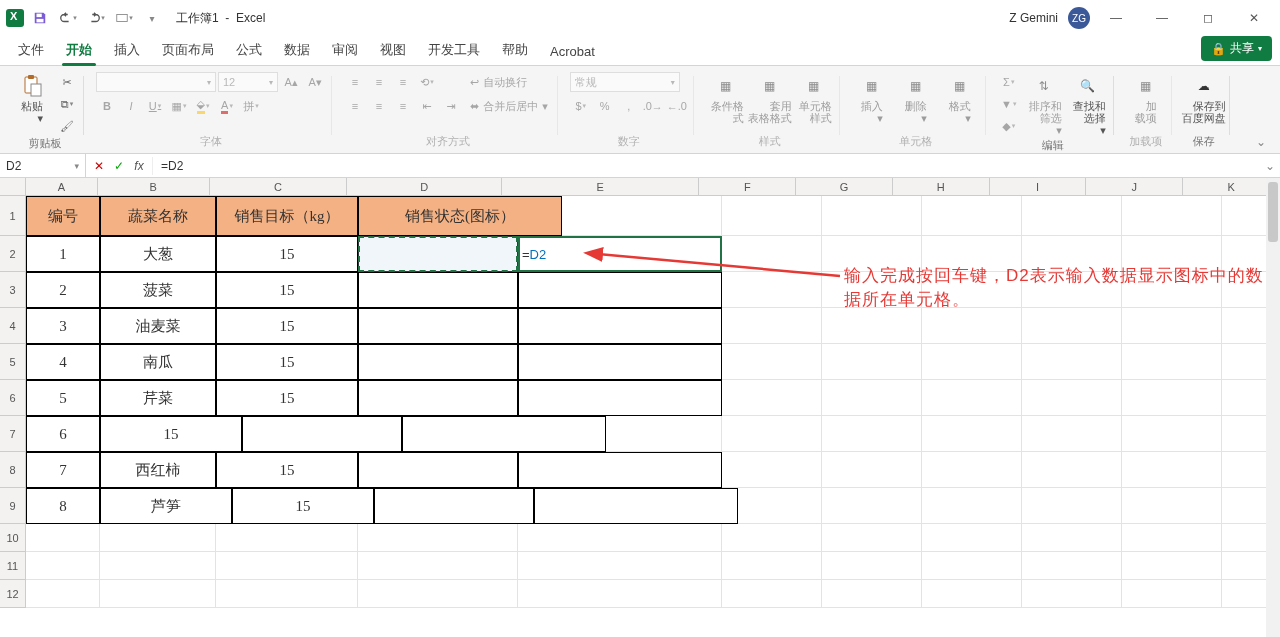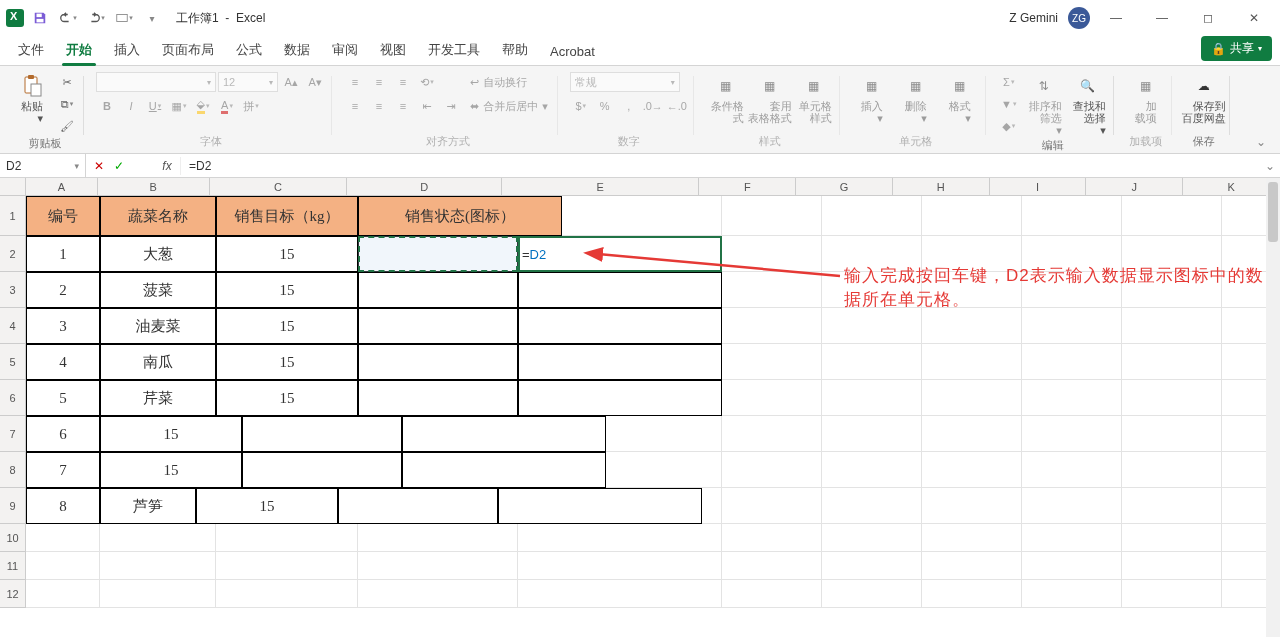--- a/index.html
+++ b/index.html
@@ -42,21 +42,21 @@
   .disabled{ opacity:0.55;}
   .wrapbtn{ display:flex; align-items:center; gap:4px; height:20px; padding:0 4px; color:#666; font-size:11px;}
   
   .fbar{ height:24px; border-bottom:1px solid #d4d4d4; display:flex; align-items:center; background:#fff;}
   .namebox{ width:86px; height:100%; border-right:1px solid #d4d4d4; display:flex; align-items:center; padding:0 6px; font-size:12px; color:#333; justify-content:space-between;}
   .namebox .dd{color:#888;font-size:9px;}
   .fbar .fxbtns{ display:flex; align-items:center; gap:2px; padding:0 4px; border-right:1px solid #eee;}
   .fxbtn{ width:18px;height:18px; display:flex; align-items:center; justify-content:center; font-size:12px;}
   .fxbtn.cancel{color:#c00;}
   .fxbtn.enter{color:#0a0;}
-  .fxbtn.fx{font-style:italic;color:#555;margin-left:28px;}
+  .fxbtn.fx{font-style:italic;color:#555;}
   .formula-input{ flex:1; padding:0 8px; font-size:12px; color:#333;}
   .fbar .expand{ width:20px; text-align:center; color:#888;}
   
   .sheet{ position:relative; height:459px; background:#fff; overflow:hidden;}
   .colheads{ display:flex; height:18px; border-bottom:1px solid #ccc; margin-left:26px;}
   .ch{ border-right:1px solid #ccc; background:#f3f2f1; color:#555; font-size:11px; display:flex; align-items:center; justify-content:center;}
   .corner{ position:absolute; left:0; top:0; width:26px; height:18px; background:#f3f2f1; border-right:1px solid #ccc; border-bottom:1px solid #ccc;}
   .rows{ position:absolute; left:0; top:18px;}
   .rh{ width:26px; background:#f3f2f1; border-right:1px solid #ccc; border-bottom:1px solid #ccc; color:#555; font-size:11px; display:flex; align-items:center; justify-content:center;}
   .grid{ position:absolute; left:26px; top:18px;}
@@ -539,27 +539,28 @@
         <div class="dcell" style="width: 204px;"></div>
       </div>
       <div class="drow body">
         <div class="dcell" style="width: 74px;">6</div>
         <div class="dcell" style="width: 142px;">15</div>
         <div class="dcell" style="width: 160px;"></div>
         <div class="dcell" style="width: 204px;"></div>
       </div>
       <div class="drow body">
         <div class="dcell" style="width: 74px;">7</div>
+        <div class="dcell" style="width: 116px;">西红柿</div>
         <div class="dcell" style="width: 142px;">15</div>
         <div class="dcell" style="width: 160px;"></div>
         <div class="dcell" style="width: 204px;"></div>
       </div>
       <div class="drow body">
         <div class="dcell" style="width: 74px;">8</div>
-        <div class="dcell" style="width: 96px;">芦笋</div>
+        <div class="dcell" style="width: 132px;">芦笋</div>
         <div class="dcell" style="width: 142px;">15</div>
         <div class="dcell" style="width: 160px;"></div>
         <div class="dcell" style="width: 204px;"></div>
       </div>
     </div>
 
   <div class="marching" style="left:358px; top:58px; width:160px; height:36px;"></div>
 
   <div class="active-edit" style="left:518px; top:58px; width:204px; height:36px;">
     =<span class="tok">D2</span>

